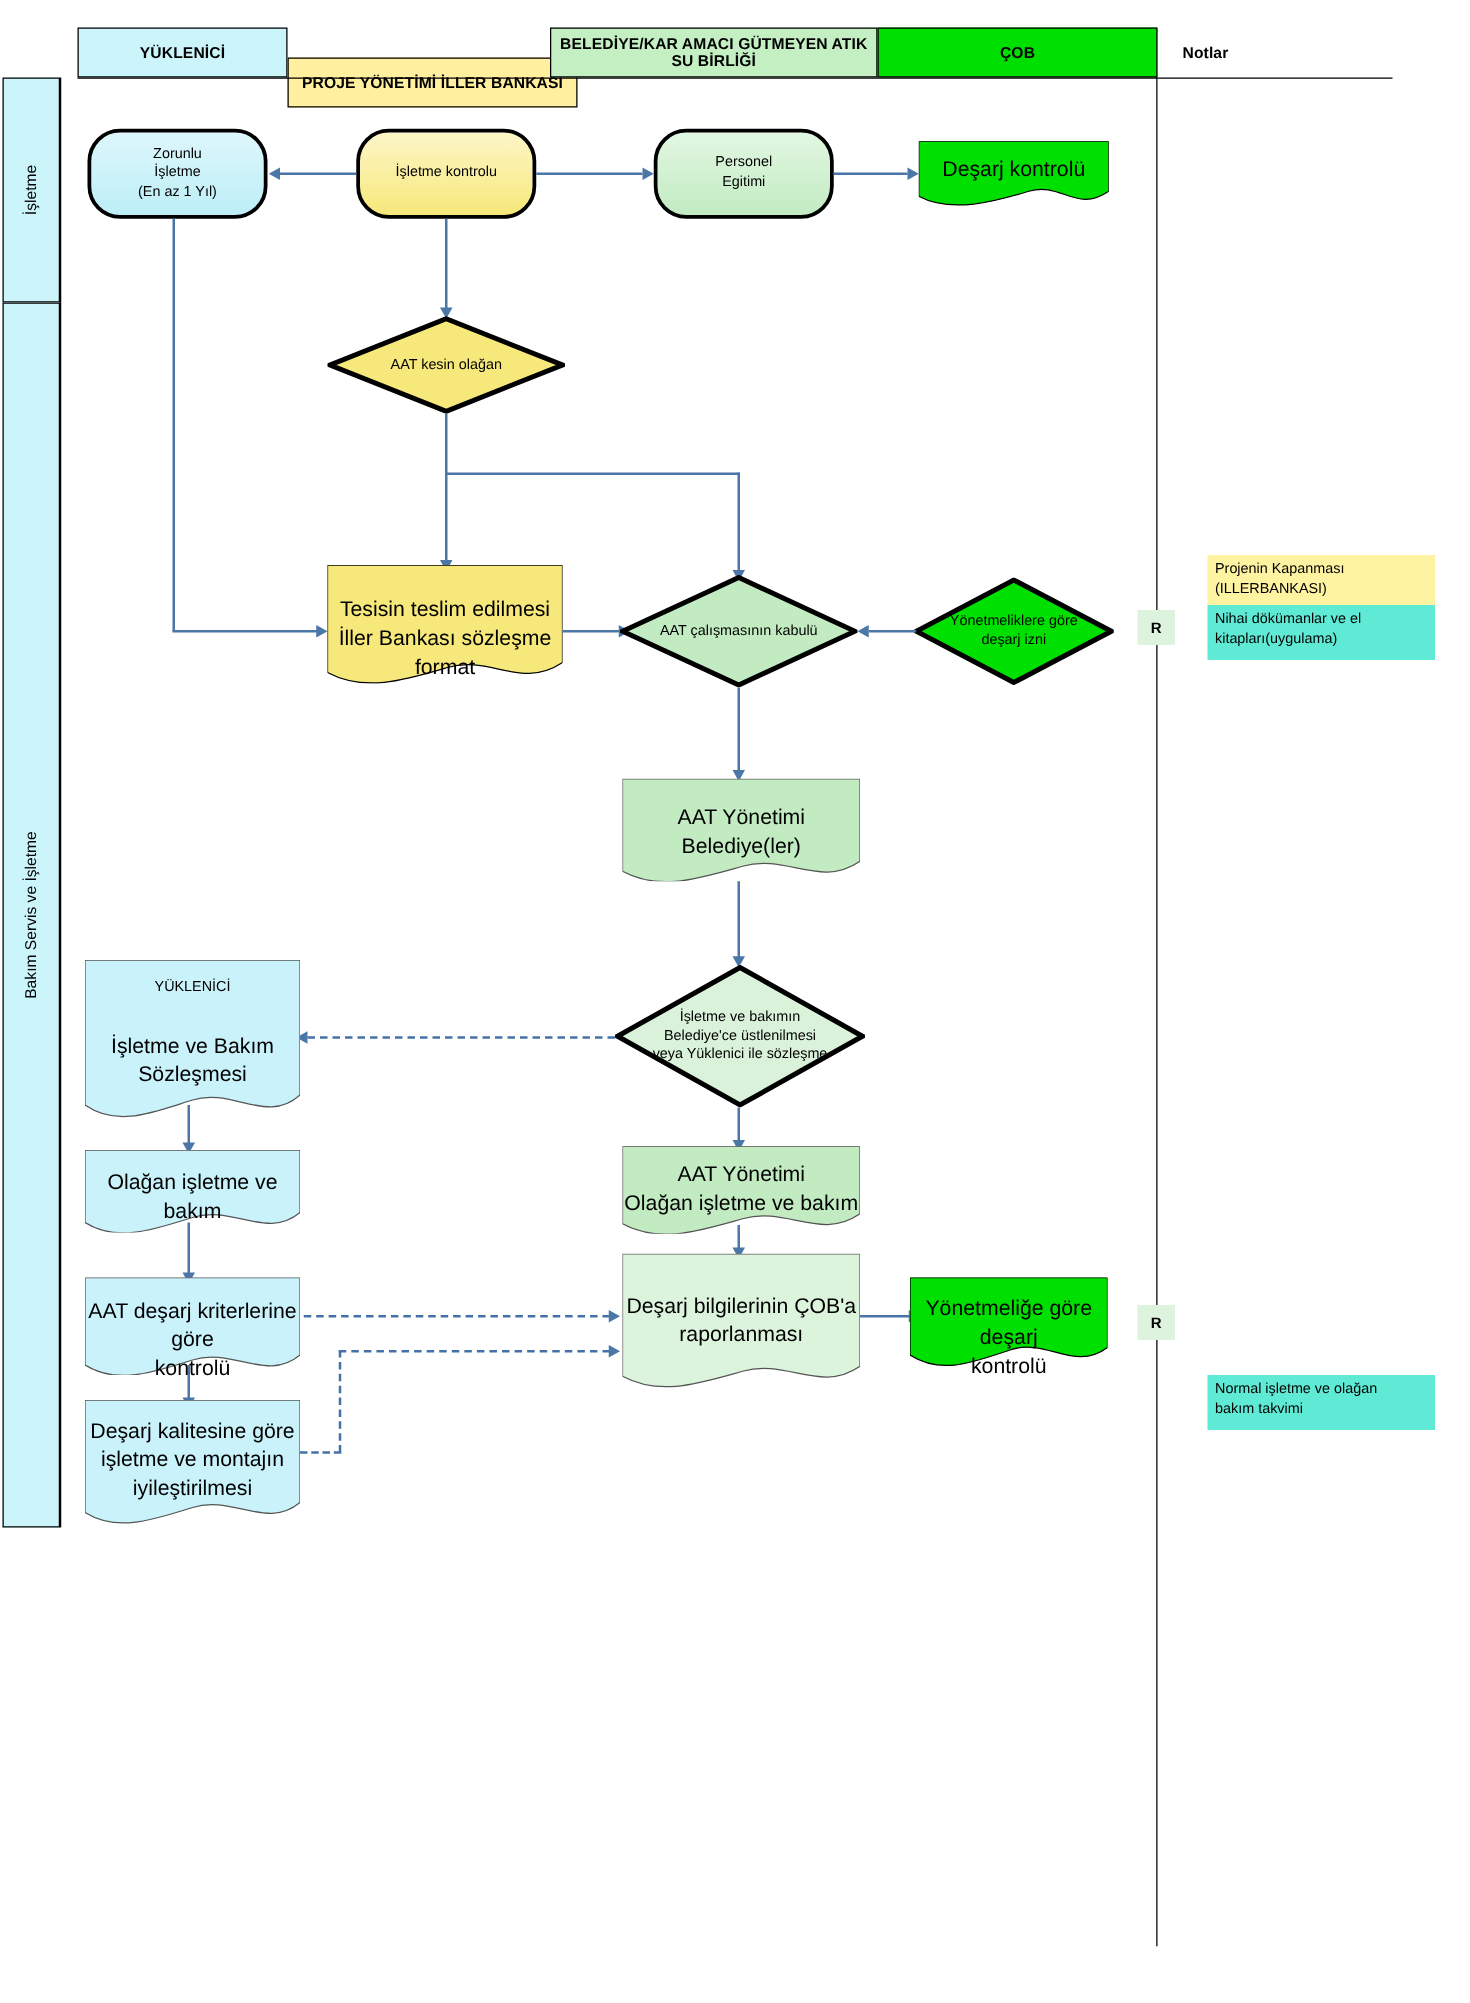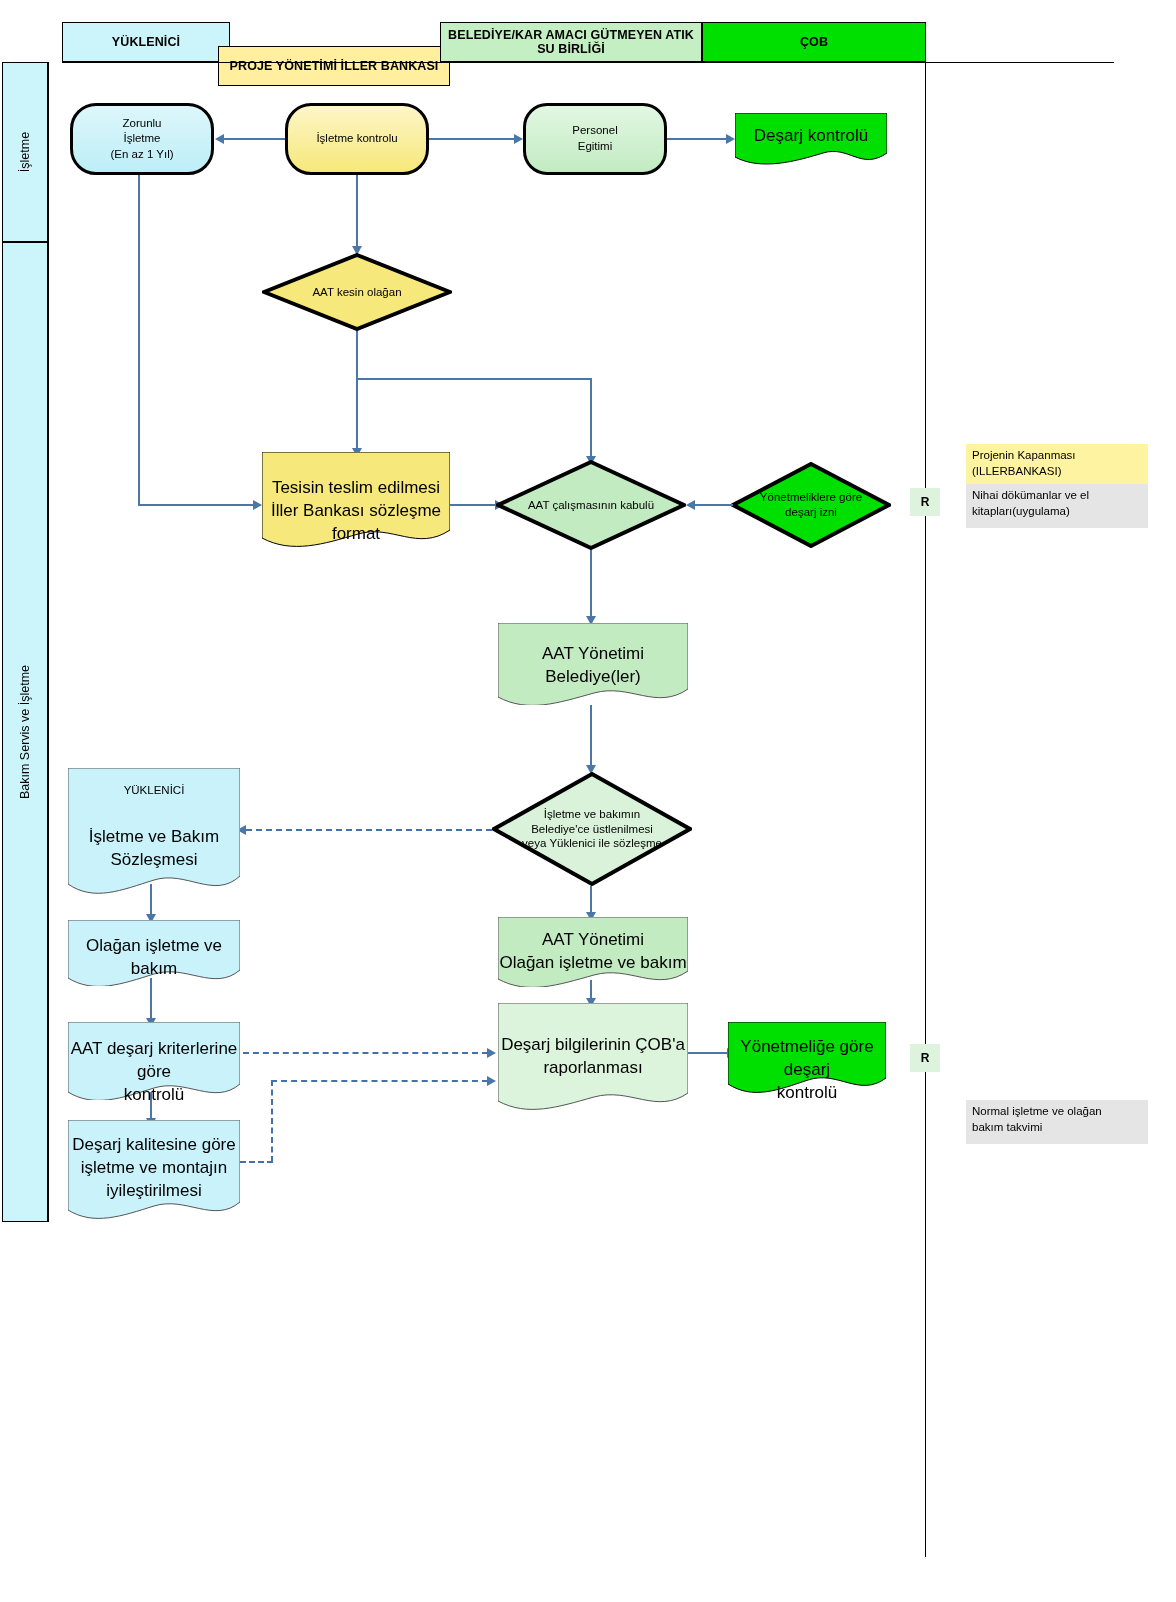--- a/index.html
+++ b/index.html
@@ -136,59 +136,60 @@
   .note{
     position:absolute;
     box-sizing:border-box;
     padding:4px 6px;
     font-size:11.5px;
     line-height:1.35;
     white-space:pre-line;
     margin-left:11px;
   }
   .note.yellow{background:#fdf3a0;}
-  .note.green{background:#e5e5e5;}
+  .note.green{background:#5eead4;}
   .rbadge{
     position:absolute;
     background:#ddf3dd;
     display:flex;align-items:center;justify-content:center;
     font-size:12px;font-weight:bold;
   }
 </style>
 </head>
 <body>
 
 <div id="page">
 
   <div class="hdr cyan" style="left:62px;width:168px;">YÜKLENİCİ</div>
-  <div class="hdr yellow" style="left:218px;width:232px;margin-top:24px;">PROJE YÖNETİMİ
+  <div class="hdr yellow" style="left:230px;width:232px;margin-top:24px;">PROJE YÖNETİMİ
 İLLER BANKASI</div>
   <div class="hdr lgreen" style="left:440px;width:262px;">BELEDİYE/KAR AMACI GÜTMEYEN
 ATIK SU BİRLİĞİ</div>
   <div class="hdr green" style="left:702px;width:224px;">ÇOB</div>
+  <div class="hdr plain" style="left:946px;width:200px;top:22px;">Notlar</div>
 
   <div class="hline" style="left:62px;top:62px;width:864px;"></div>
   <div class="hline" style="left:926px;top:62px;width:188px;"></div>
   <div class="vline" style="left:48px;top:62px;height:1160px;"></div>
   <div class="vline" style="left:925px;top:62px;height:1495px;"></div>
 
   <div class="lane" style="top:62px;height:180px;">
     <span>İşletme</span>
   </div>
   <div class="lane" style="top:242px;height:980px;">
     <span>Bakım  Servis ve İşletme</span>
   </div>
 
   <div class="node term cyan" style="left:70px;top:103px;width:144px;height:72px;">Zorunlu
 İşletme
 (En az 1 Yıl)</div>
 
   <div class="node term yellow" style="left:285px;top:103px;width:144px;height:72px;">İşletme kontrolu</div>
 
-  <div class="node term lgreen" style="left:523px;top:103px;width:144px;height:72px;border-radius:24px;">Personel
+  <div class="node term lgreen" style="left:523px;top:103px;width:144px;height:72px;">Personel
 Egitimi</div>
 
   <div class="docshape" style="left:735px;top:113px;width:152px;height:52px;">
     <svg viewBox="0 0 152 52" preserveAspectRatio="none" width="152" height="52">
       <path d="M0,0 L152,0 L152,40 C126,58 114,32 88,40 C62,48 26,58 0,44 Z" fill="#00e000" stroke="#000" stroke-width="1"></path>
     </svg>
     <div class="doctext" style="top:12px;">Deşarj kontrolü</div>
   </div>
 
   <div class="conn h" style="left:224px;top:138px;width:61px;"></div>

